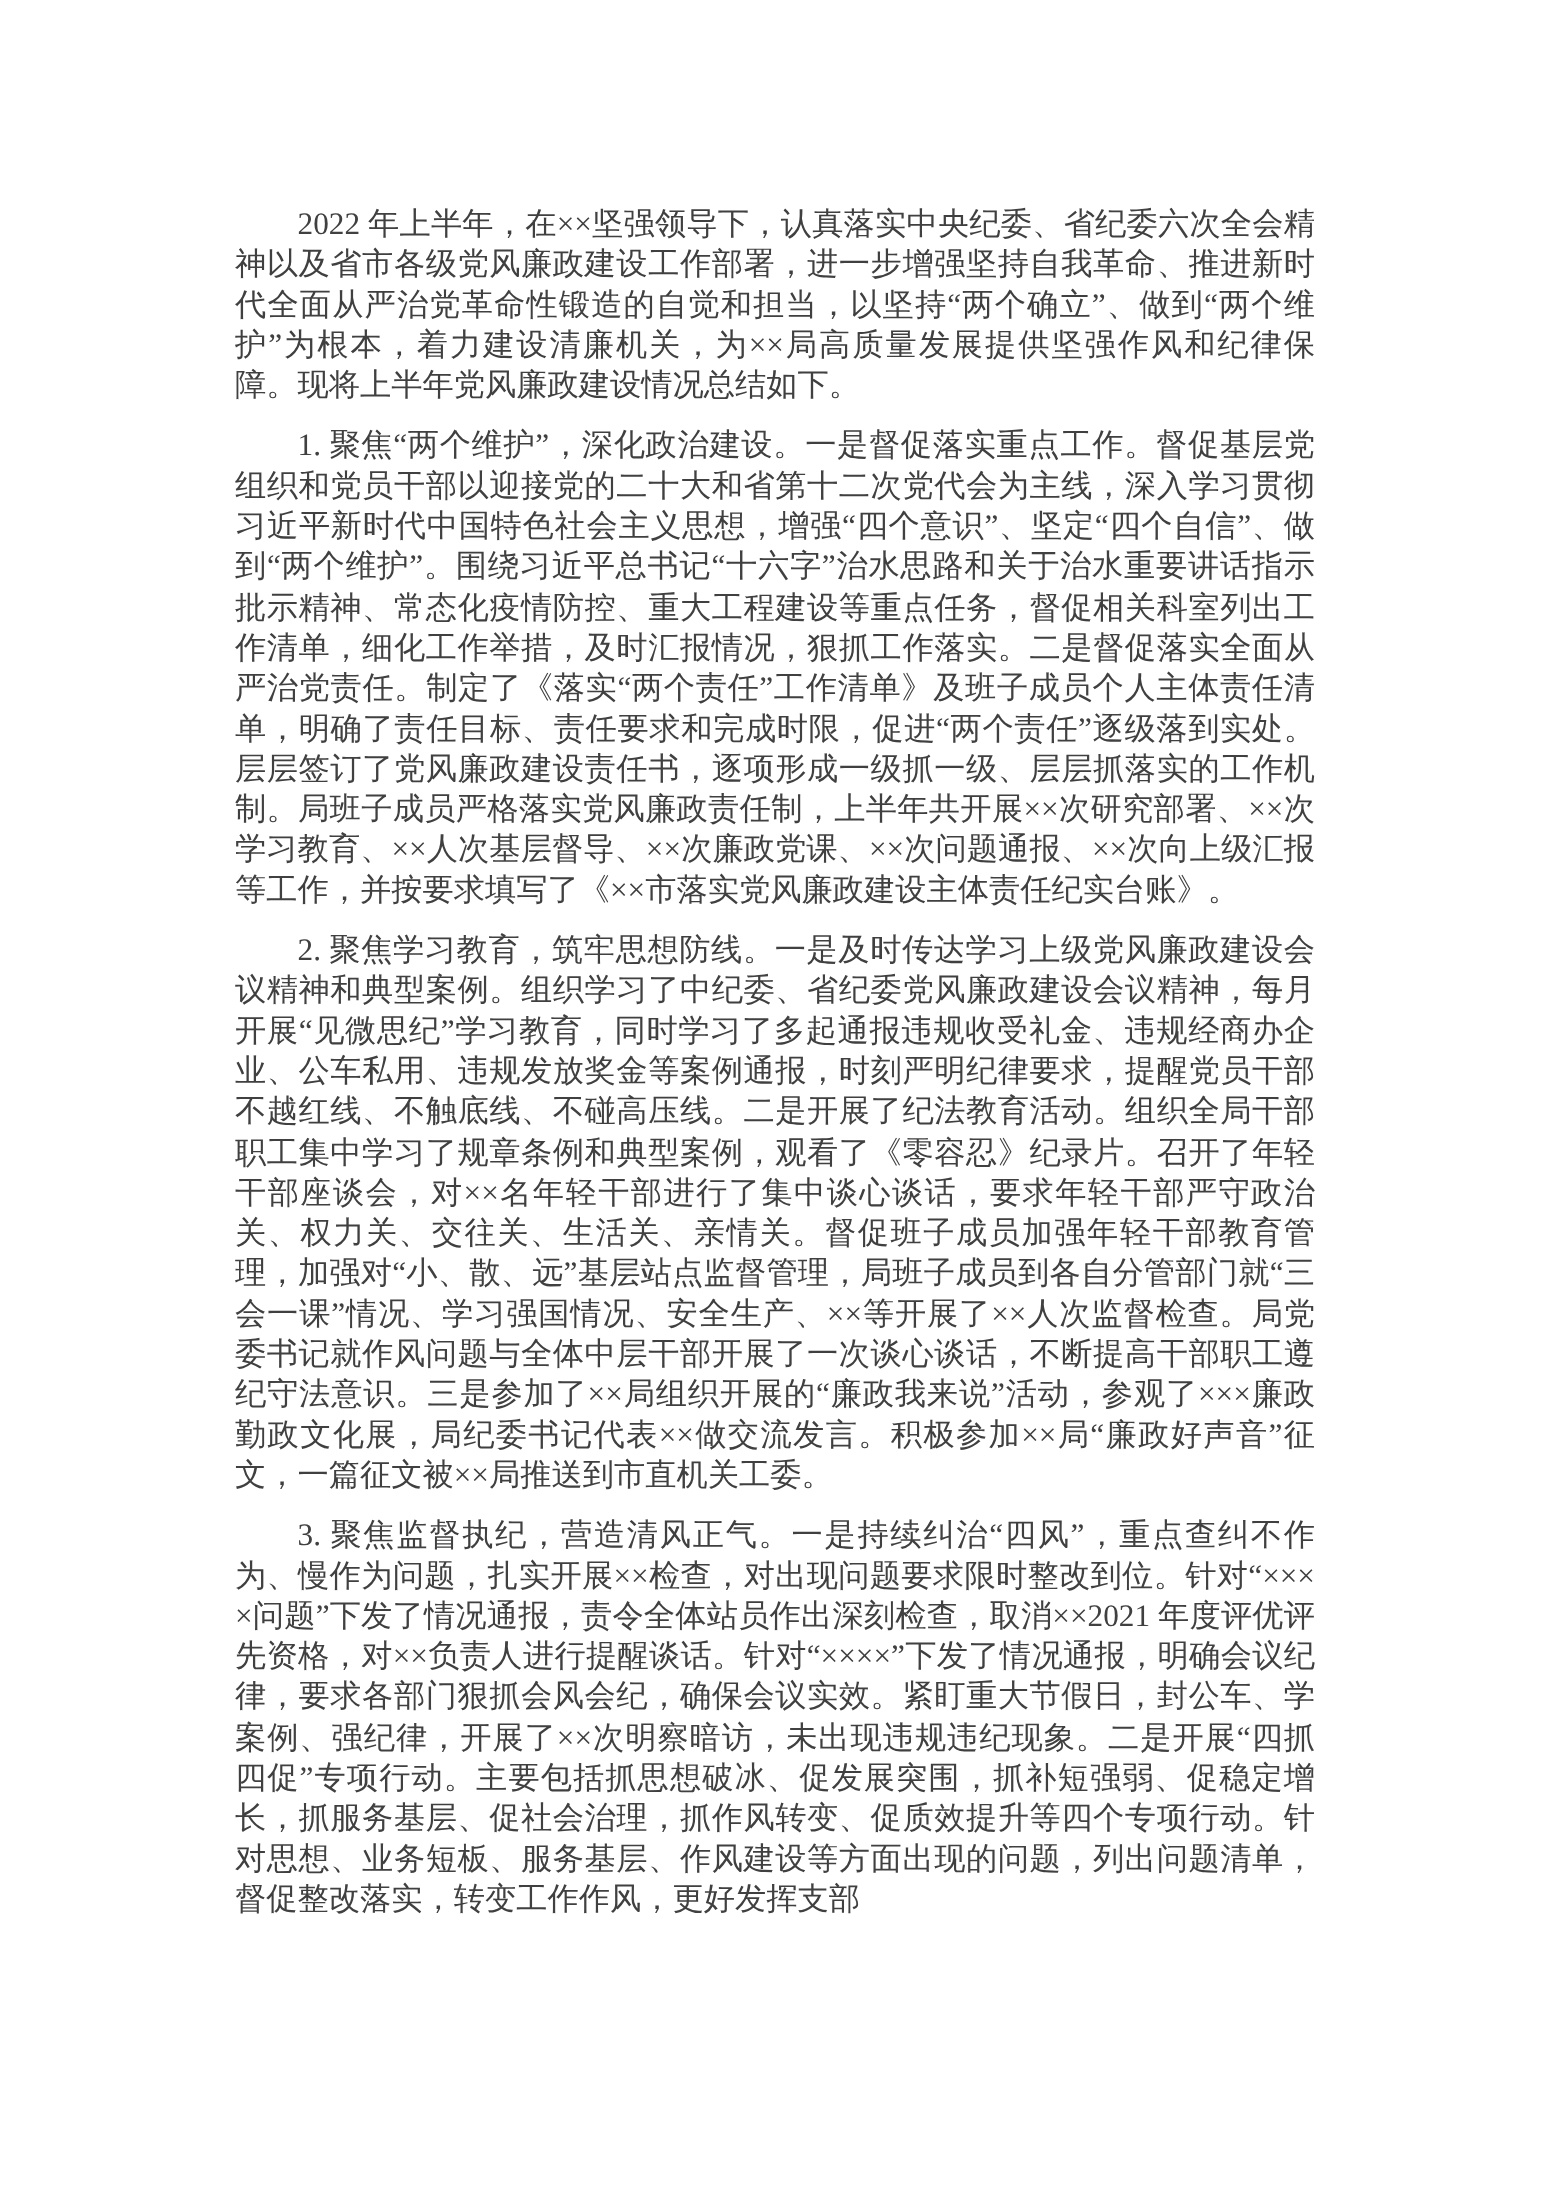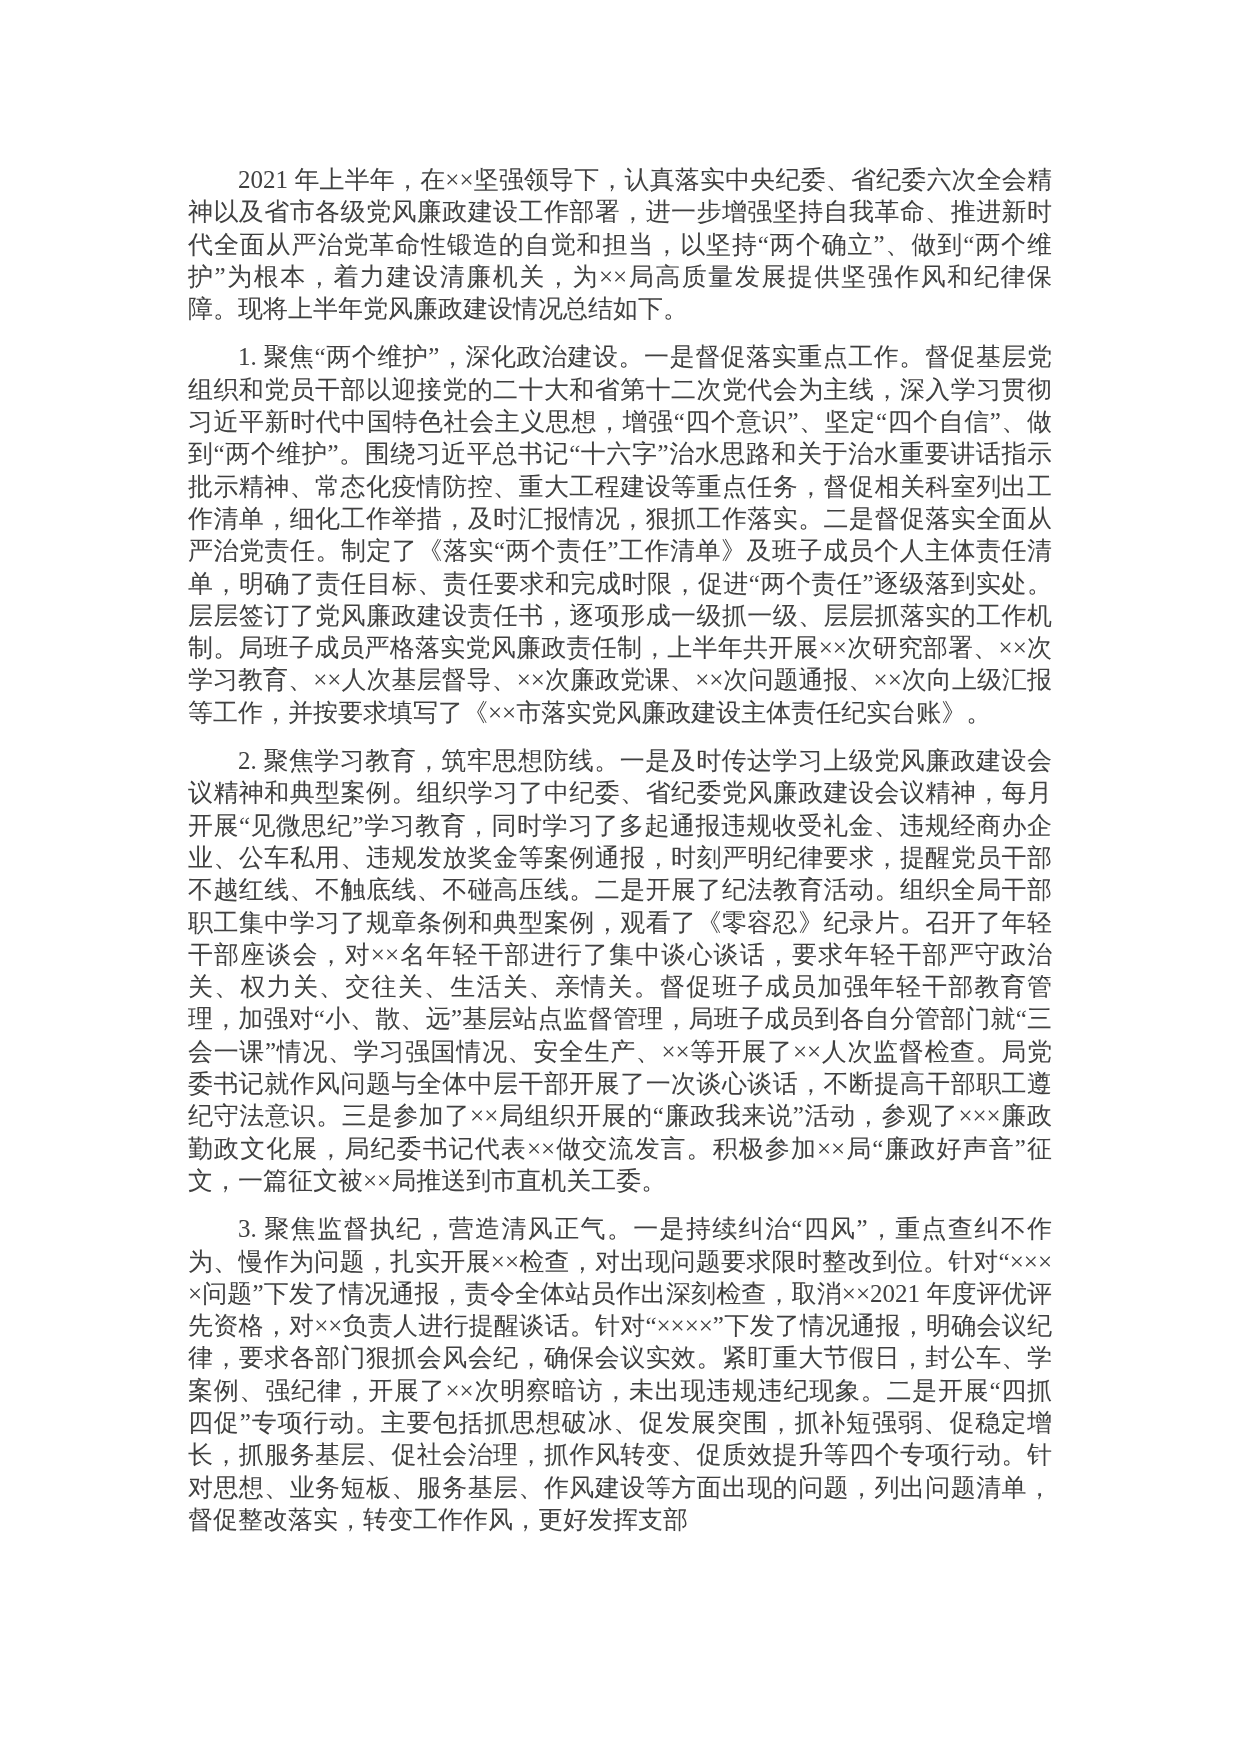--- a/index.html
+++ b/index.html
@@ -29,17 +29,17 @@
     overflow-wrap: break-word;
   }
   .para + .para {
     margin-top: 16px;
   }
 </style>
 </head>
 <body>
 
 <div class="page">
-  <p class="para">2021 年上半年，在××坚强领导下，认真落实中央纪委、省纪委六次全会精神以及省市各级党风廉政建设工作部署，进一步增强坚持自我革命、推进新时代全面从严治党革命性锻造的自觉和担当，以坚持“两个确立”、做到“两个维护”为根本，着力建设清廉机关，为××局高质量发展提供坚强作风和纪律保障。现将上半年党风廉政建设情况总结如下。</p>
+  <p class="para">2022 年上半年，在××坚强领导下，认真落实中央纪委、省纪委六次全会精神以及省市各级党风廉政建设工作部署，进一步增强坚持自我革命、推进新时代全面从严治党革命性锻造的自觉和担当，以坚持“两个确立”、做到“两个维护”为根本，着力建设清廉机关，为××局高质量发展提供坚强作风和纪律保障。现将上半年党风廉政建设情况总结如下。</p>
   <p class="para">1. 聚焦“两个维护”，深化政治建设。一是督促落实重点工作。督促基层党组织和党员干部以迎接党的二十大和省第十二次党代会为主线，深入学习贯彻习近平新时代中国特色社会主义思想，增强“四个意识”、坚定“四个自信”、做到“两个维护”。围绕习近平总书记“十六字”治水思路和关于治水重要讲话指示批示精神、常态化疫情防控、重大工程建设等重点任务，督促相关科室列出工作清单，细化工作举措，及时汇报情况，狠抓工作落实。二是督促落实全面从严治党责任。制定了《落实“两个责任”工作清单》及班子成员个人主体责任清单，明确了责任目标、责任要求和完成时限，促进“两个责任”逐级落到实处。层层签订了党风廉政建设责任书，逐项形成一级抓一级、层层抓落实的工作机制。局班子成员严格落实党风廉政责任制，上半年共开展××次研究部署、××次学习教育、××人次基层督导、××次廉政党课、××次问题通报、××次向上级汇报等工作，并按要求填写了《××市落实党风廉政建设主体责任纪实台账》。</p>
   <p class="para">2. 聚焦学习教育，筑牢思想防线。一是及时传达学习上级党风廉政建设会议精神和典型案例。组织学习了中纪委、省纪委党风廉政建设会议精神，每月开展“见微思纪”学习教育，同时学习了多起通报违规收受礼金、违规经商办企业、公车私用、违规发放奖金等案例通报，时刻严明纪律要求，提醒党员干部不越红线、不触底线、不碰高压线。二是开展了纪法教育活动。组织全局干部职工集中学习了规章条例和典型案例，观看了《零容忍》纪录片。召开了年轻干部座谈会，对××名年轻干部进行了集中谈心谈话，要求年轻干部严守政治关、权力关、交往关、生活关、亲情关。督促班子成员加强年轻干部教育管理，加强对“小、散、远”基层站点监督管理，局班子成员到各自分管部门就“三会一课”情况、学习强国情况、安全生产、××等开展了××人次监督检查。局党委书记就作风问题与全体中层干部开展了一次谈心谈话，不断提高干部职工遵纪守法意识。三是参加了××局组织开展的“廉政我来说”活动，参观了×××廉政勤政文化展，局纪委书记代表××做交流发言。积极参加××局“廉政好声音”征文，一篇征文被××局推送到市直机关工委。</p>
   <p class="para">3. 聚焦监督执纪，营造清风正气。一是持续纠治“四风”，重点查纠不作为、慢作为问题，扎实开展××检查，对出现问题要求限时整改到位。针对“××××问题”下发了情况通报，责令全体站员作出深刻检查，取消××2021 年度评优评先资格，对××负责人进行提醒谈话。针对“××××”下发了情况通报，明确会议纪律，要求各部门狠抓会风会纪，确保会议实效。紧盯重大节假日，封公车、学案例、强纪律，开展了××次明察暗访，未出现违规违纪现象。二是开展“四抓四促”专项行动。主要包括抓思想破冰、促发展突围，抓补短强弱、促稳定增长，抓服务基层、促社会治理，抓作风转变、促质效提升等四个专项行动。针对思想、业务短板、服务基层、作风建设等方面出现的问题，列出问题清单，督促整改落实，转变工作作风，更好发挥支部</p>
 </div>
 
 </body></html>

